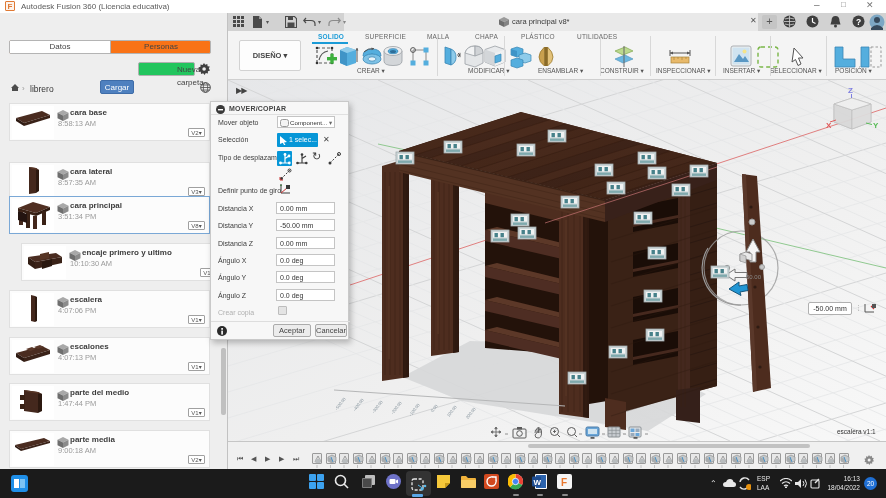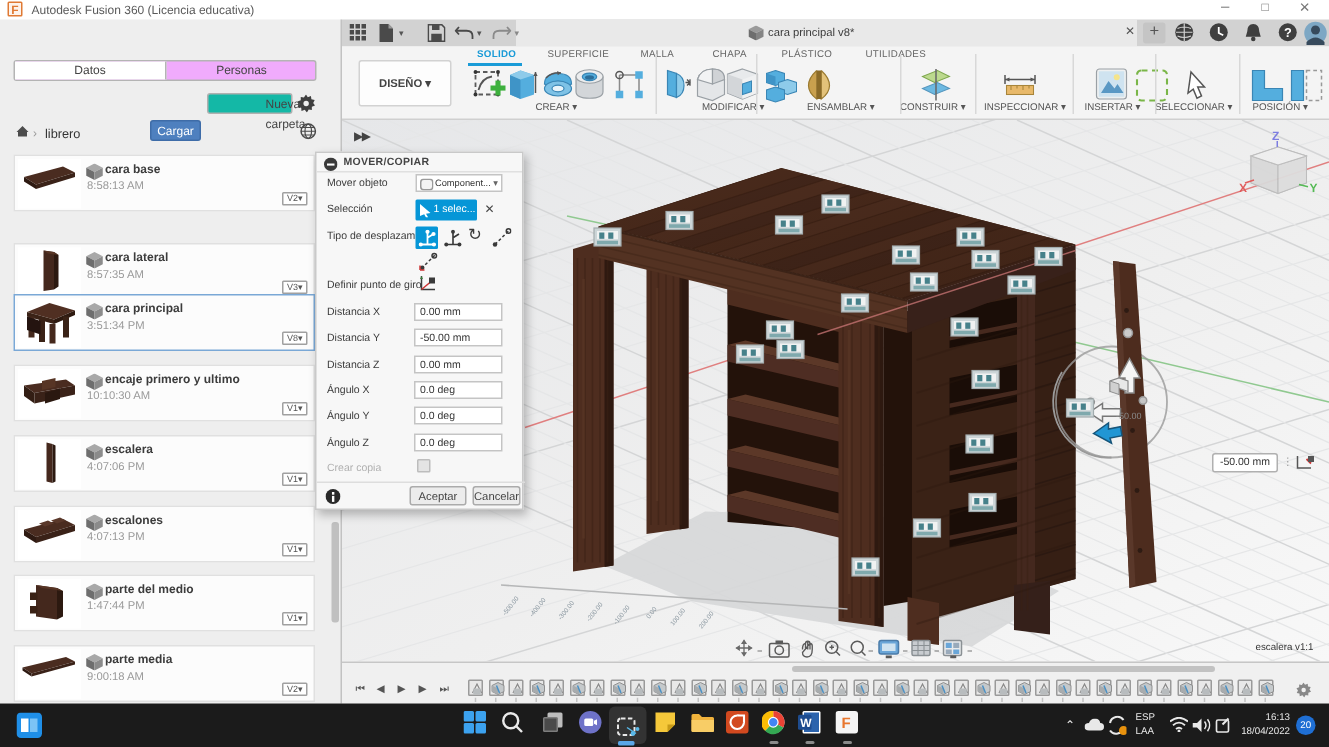--- a/index.html
+++ b/index.html
@@ -6,25 +6,25 @@
 html,body { width:886px; height:498px; overflow:hidden; }
 body { font-family:"Liberation Sans", sans-serif; position:relative; background:#fff; }
 .abs { position:absolute; }
 #titlebar { left:0; top:0; width:886px; height:13px; background:#fff; }
 #titlebar .logo { position:absolute; left:5px; top:1px; width:10px; height:10px; border:1px solid #e07a35; border-radius:1px; color:#e07a35; font-size:8px; font-weight:bold; text-align:center; line-height:9px; background:#fdf3ec; }
 #titlebar .ttext { position:absolute; left:21px; top:2px; font-size:8px; color:#5a5a5a; }
 #titlebar .winbtn { position:absolute; top:0px; color:#666; font-size:10px; }
 #leftpanel { left:0; top:13px; width:228px; height:456px; background:#eeeeee; border-right:1px solid #c2c2c2; }
 #lp-head { position:absolute; left:0; top:0; width:228px; height:17px; background:#d6d6d6; }
 #lp-head .nm { position:absolute; left:23px; top:3px; font-size:9px; color:#3a3a3a; }
-#tabs { position:absolute; left:9px; top:27px; width:202px; height:14px; border:1px solid #b4b4b4; border-radius:2px; background:#f0abfc; }
+#tabs { position:absolute; left:9px; top:27px; width:202px; height:14px; border:1px solid #b4b4b4; border-radius:2px; background:#f97316; }
 #tab-datos { position:absolute; left:0; top:0; width:101px; height:12px; background:#fff; border-right:1px solid #b4b4b4; text-align:center; font-size:8px; color:#444; line-height:12px; }
 #tab-pers { position:absolute; left:101px; top:0; width:100px; height:12px; text-align:center; font-size:8px; color:#444; line-height:12px; }
 #btn-cargar { position:absolute; left:100px; top:67px; width:34px; height:14px; background:#4e80bf; border:1px solid #3e6ca8; border-radius:2px; color:#fff; font-size:8px; text-align:center; line-height:13px; }
-#btn-nueva { position:absolute; left:138px; top:49px; width:57px; height:14px; background:#14b8a6; border:1px solid #b0b0b0; border-radius:2px; color:#444; font-size:8px; text-align:center; line-height:13px;padding-left:38px; }
+#btn-nueva { position:absolute; left:138px; top:49px; width:57px; height:14px; background:#22c55e; border:1px solid #b0b0b0; border-radius:2px; color:#444; font-size:8px; text-align:center; line-height:13px;padding-left:38px; }
 #gear1 { position:absolute; left:198px; top:48px; font-size:12px; color:#3f3f3f; }
 #crumb { position:absolute; left:10px; top:71px; font-size:8.5px; color:#333; font-weight:normal; }
 #globe1 { position:absolute; left:201px; top:70px; font-size:10px; color:#4c4c4c; }
 .card { position:absolute; left:9px; width:201px; height:38px; background:#fcfcfc; border:1px solid #e0e0e0; }
 .card.sel { border:1px solid #7aa8d6; }
 .card .thumb { position:absolute; left:2px; top:2px; width:42px; height:33px; background:#fff; }
 .card .ttl { position:absolute; left:60px; top:4px; font-size:8px; font-weight:bold; color:#3c3c3c; }
 .card .tim { position:absolute; left:48px; top:15px; font-size:7.5px; color:#9a9a9a; }
 .card .ver { position:absolute; right:4px; bottom:3px; width:17px; height:9px; border:1px solid #a0a0a0; border-radius:1px; background:#fff; font-size:6px; color:#555; text-align:center; line-height:8px; }
 .cube { position:absolute; left:47px; top:3px; }
@@ -132,21 +132,21 @@
           </svg></div>
         <div class="cube"><svg width="12" height="11">
             <polygon points="6,0 11.5,2.8 6,5.6 0.5,2.8" fill="#a8a8a8"></polygon>
             <polygon points="0.5,2.8 6,5.6 6,11 0.5,8.2" fill="#6e6e6e"></polygon>
             <polygon points="11.5,2.8 6,5.6 6,11 11.5,8.2" fill="#8b8b8b"></polygon>
           </svg></div>
         <div class="ttl">cara principal</div>
         <div class="tim">3:51:34 PM</div>
         <div class="ver">V8▾</div>
       </div>
-<div class="card" style="top:230px;">
+<div class="card" style="top:230px;margin-left:12px;">
         <div class="thumb"><svg width="42" height="33">
             <polygon points="4,11 32,7 38,11 11,16" fill="#4a2c20"></polygon>
             <polygon points="4,11 11,16 11,23 4,18" fill="#331e14"></polygon>
             <polygon points="11,16 38,11 38,17 11,23" fill="#3a2218"></polygon>
             <polygon points="16,8 25,6 25,12 16,14" fill="#573525"></polygon>
             <polygon points="18,16 28,13 28,20 18,23" fill="#2a1810"></polygon>
           </svg></div>
         <div class="cube"><svg width="12" height="11">
             <polygon points="6,0 11.5,2.8 6,5.6 0.5,2.8" fill="#a8a8a8"></polygon>
             <polygon points="0.5,2.8 6,5.6 6,11 0.5,8.2" fill="#6e6e6e"></polygon>

